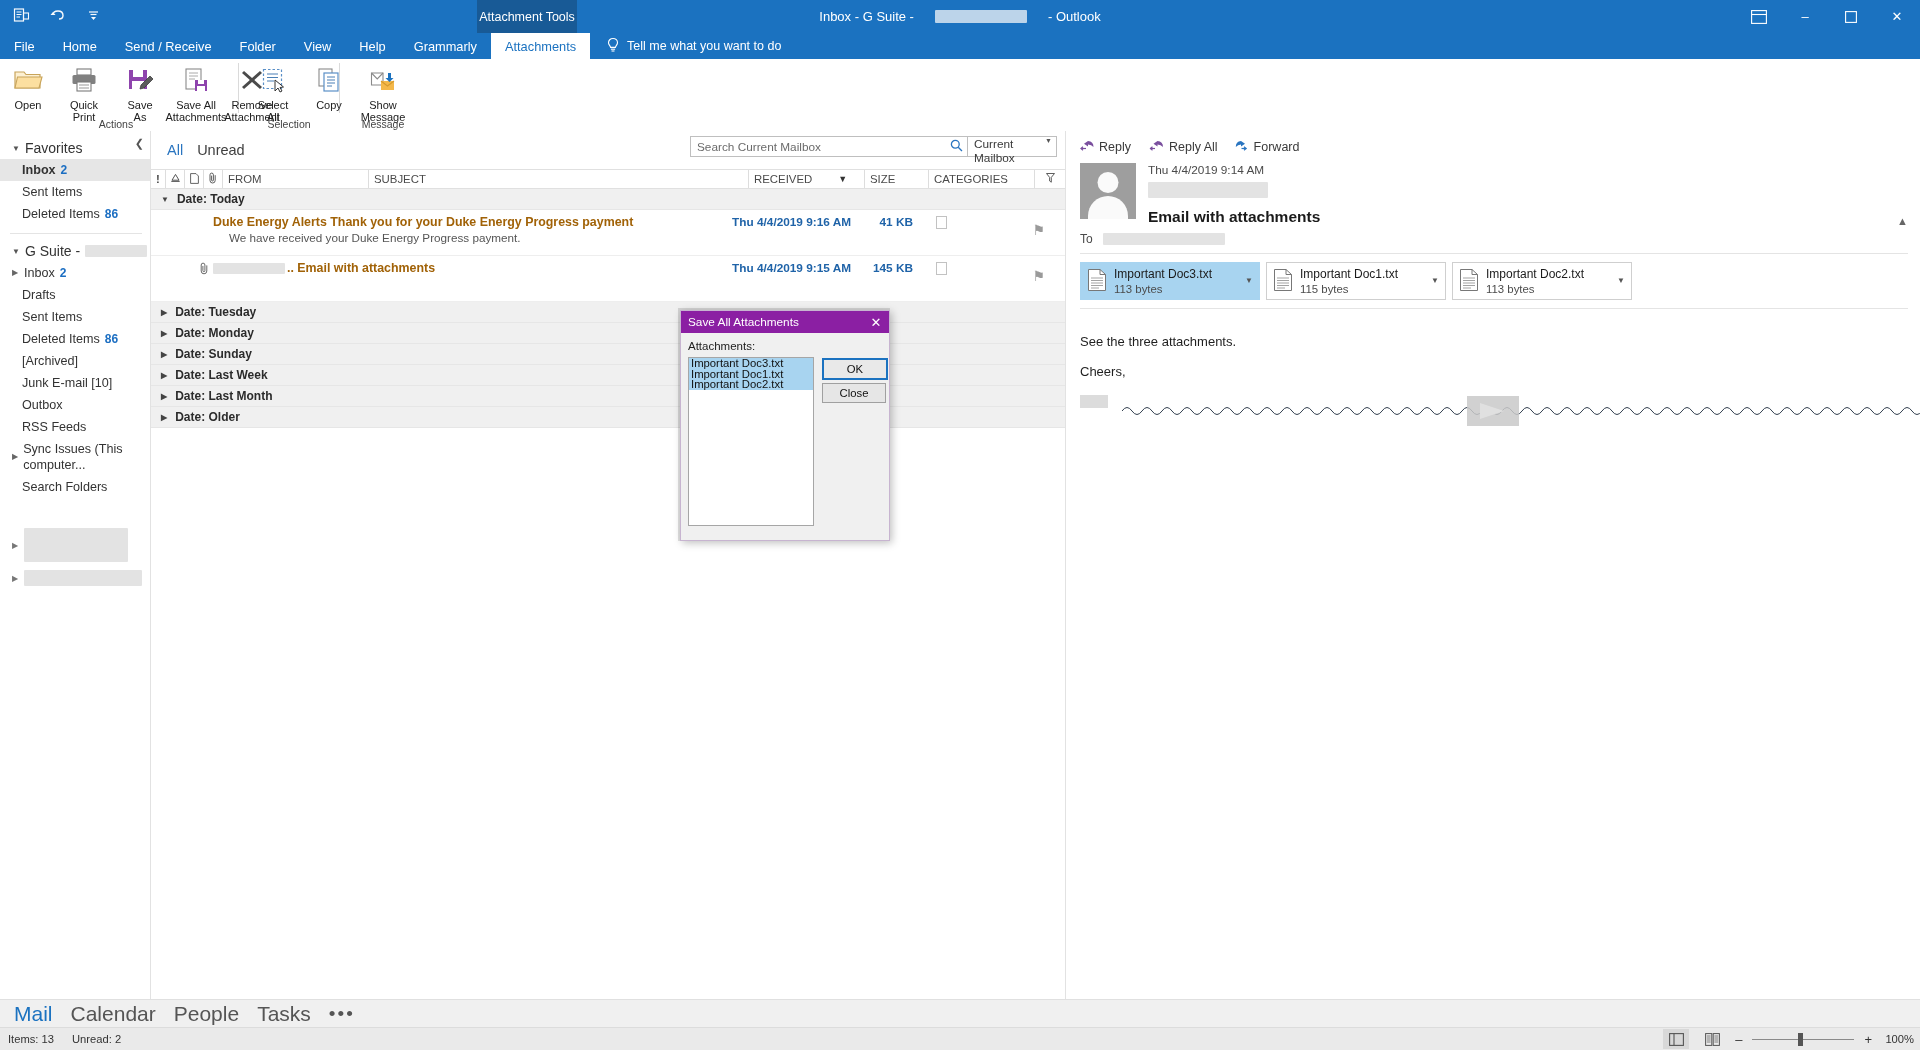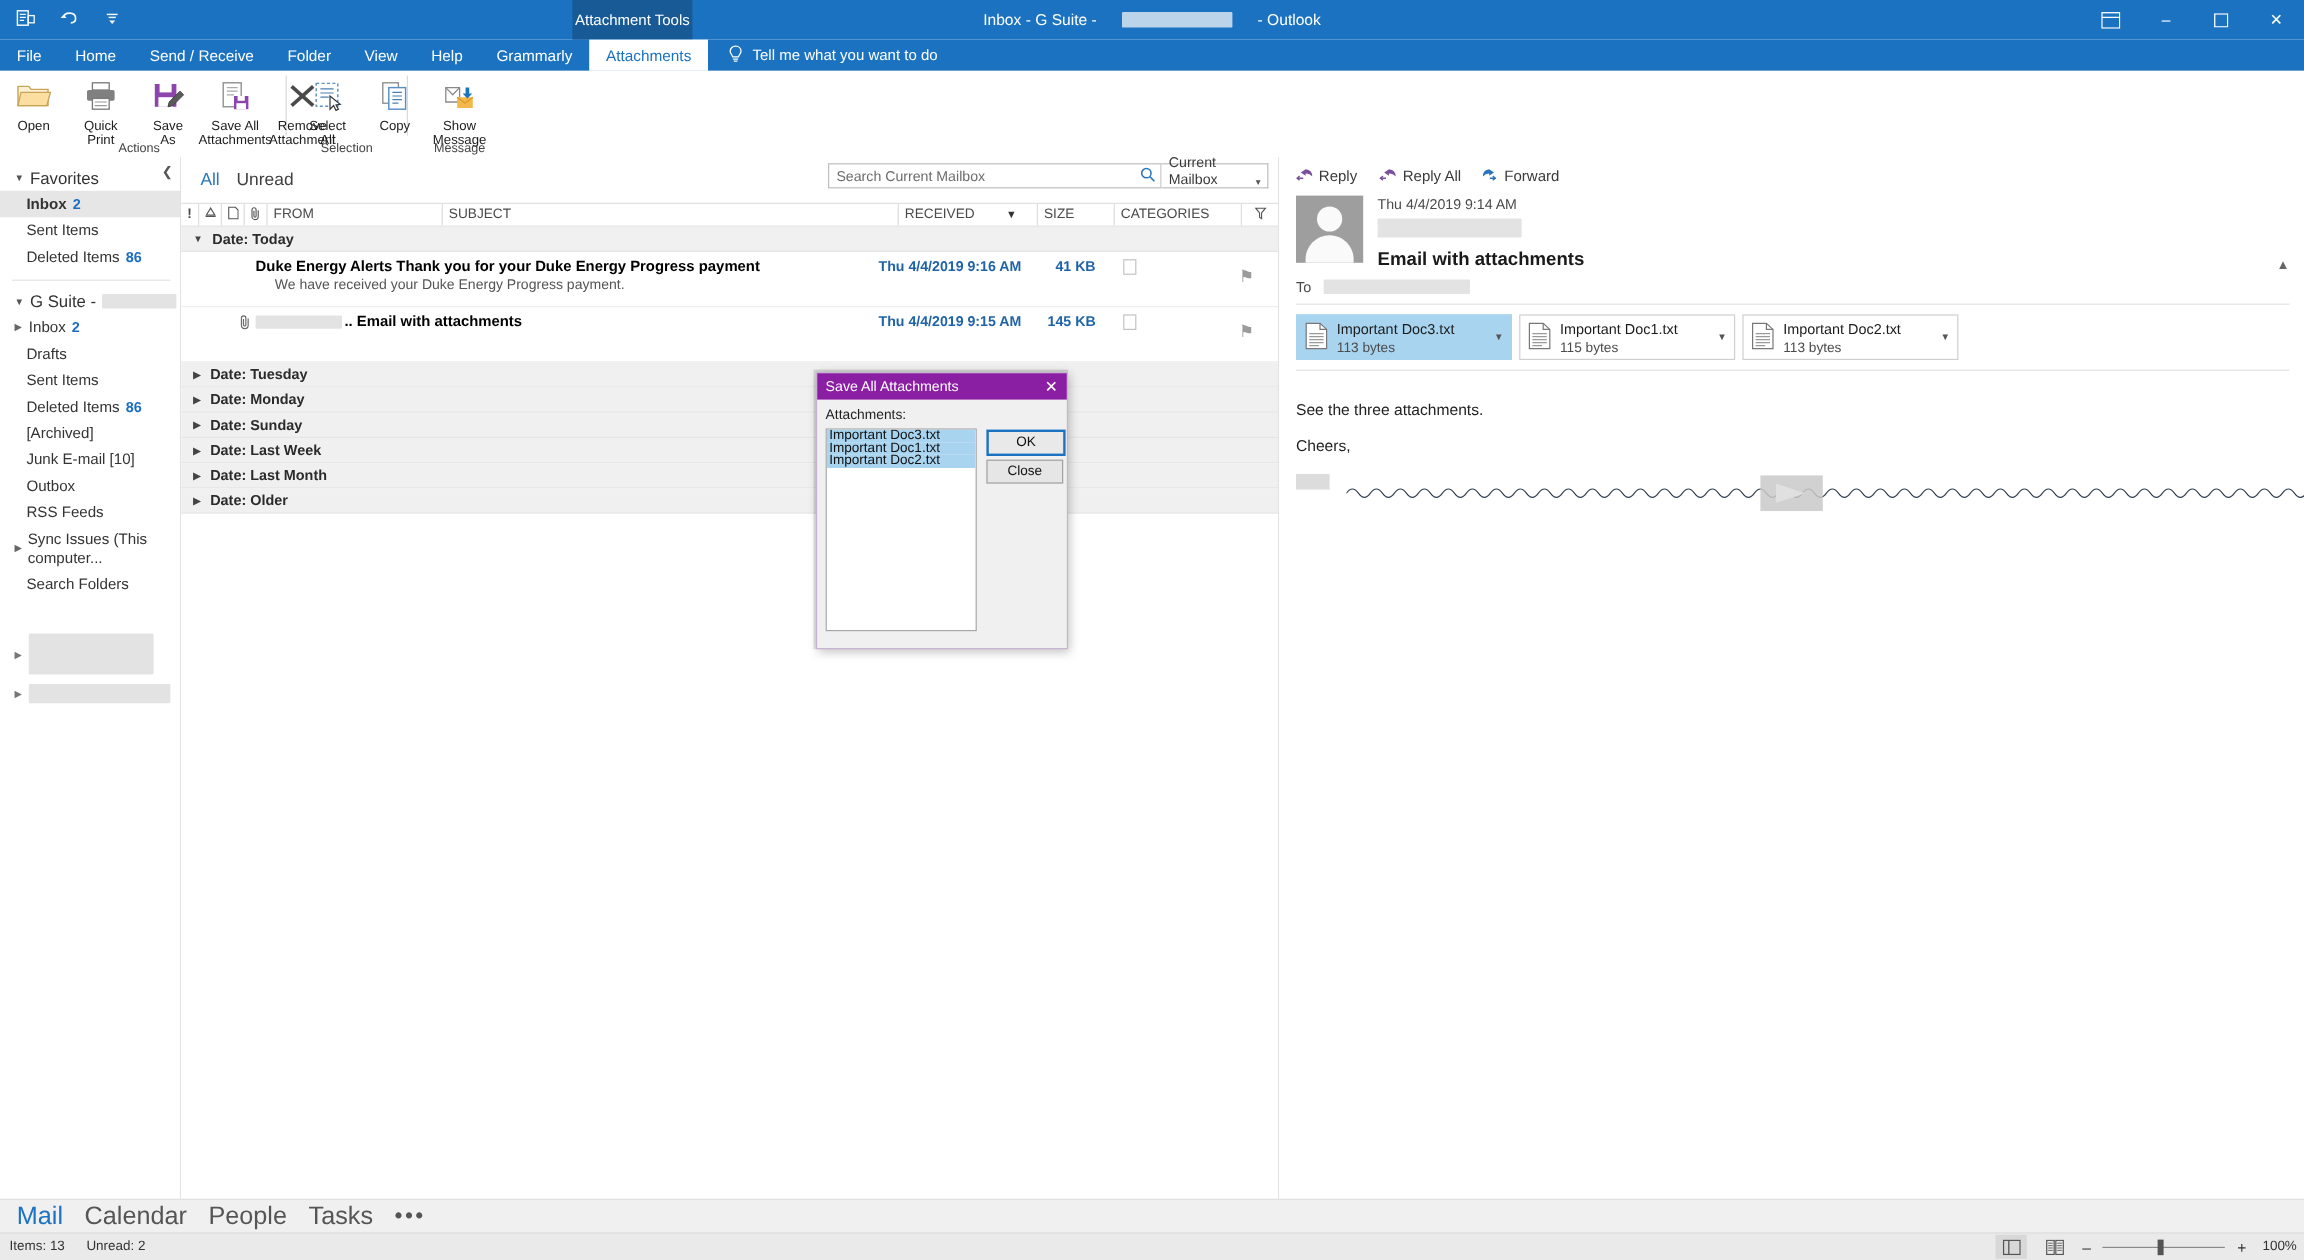--- a/index.html
+++ b/index.html
@@ -84,38 +84,38 @@
   .ml-filter.all{color:#2a75c0;}
   .ml-filter.unread{color:#404040;}
   .searchwrap{position:absolute;right:8px;top:5px;display:flex;align-items:stretch;}
   .searchbox{
     width:266px;height:19px;border:1px solid #bfbfbf;background:#fff;
     display:flex;align-items:center;padding:0 4px 0 6px;font-size:11.8px;color:#6b6b6b;
   }
   .searchbox .ph{flex:1;}
   .scopebox{
     width:78px;height:19px;border:1px solid #bfbfbf;border-left:none;background:#fff;
-    display:flex;align-items:flex-end;justify-content:space-between;padding:0 4px 0 6px;
+    display:flex;align-items:flex-start;justify-content:space-between;padding:0 4px 0 6px;
     font-size:11.8px;color:#3a3a3a;
   }
   .collist{
     height:18px;border-top:1px solid #e0e0e0;border-bottom:1px solid #e0e0e0;
     display:flex;align-items:center;font-size:11.4px;color:#4a4a4a;margin-top:4px;
   }
   .col{display:flex;align-items:center;height:18px;padding-left:5px;border-left:1px solid #ddd;}
   .col.nobar{border-left:none;}
   .grouprow{
     height:20px;background:#f0f0f0;border-bottom:1px solid #e6e6e6;
     display:flex;align-items:center;gap:8px;padding-left:10px;
     font-size:12px;font-weight:bold;color:#2b2b2b;
   }
   .grouprow .tri{font-size:8px;color:#444;}
   .mrow{position:relative;border-bottom:1px solid #eee;padding:5px 0 6px 0;}
   .mrow .line1{display:flex;align-items:center;font-size:12.4px;}
-  .mrow .subj{color:#000000;font-weight:bold;margin-left:62px;}
+  .mrow .subj{color:#a16207;font-weight:bold;margin-left:62px;}
   .mrow .prev{margin-left:78px;color:#555;font-size:11.7px;margin-top:2px;}
   .mrow .recv{position:absolute;right:214px;top:5px;color:#1f63a8;font-weight:bold;font-size:11.8px;white-space:nowrap;}
   .mrow .size{position:absolute;right:152px;top:5px;color:#1f63a8;font-weight:bold;font-size:11.8px;}
   .mrow .catbox{position:absolute;right:118px;top:6px;width:9px;height:11px;border:1px solid #c2c2c2;}
   .mrow .flag{position:absolute;right:20px;top:12px;color:#9a9a9a;font-size:14px;}
   .mrow .clip{position:absolute;left:48px;top:6px;color:#777;font-size:12px;}
 
   
   .readpane{flex:1;position:relative;background:#fff;}
   .rp-actions{display:flex;align-items:flex-end;gap:17px;padding:8px 0 0 14px;font-size:12.5px;color:#3a3a3a;}

